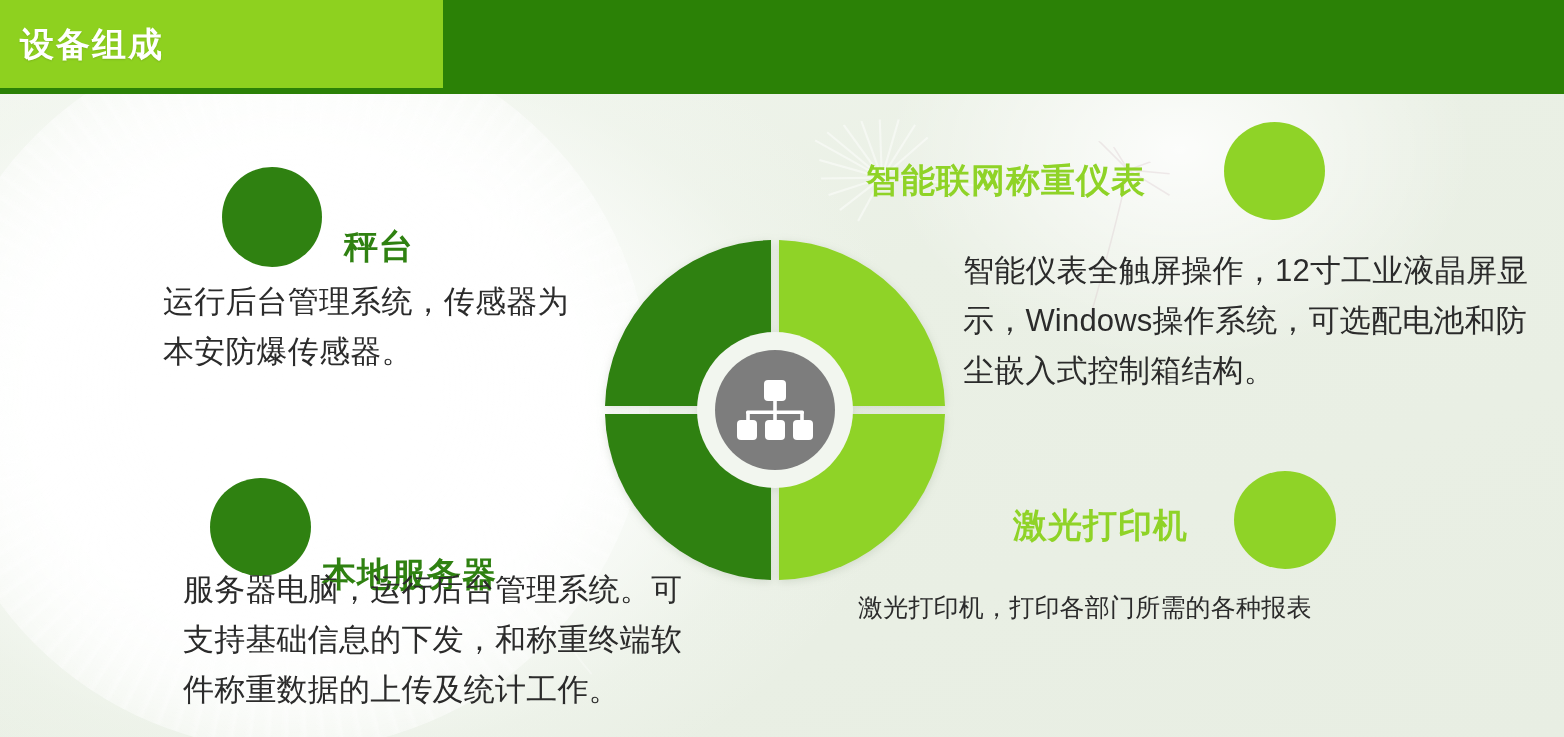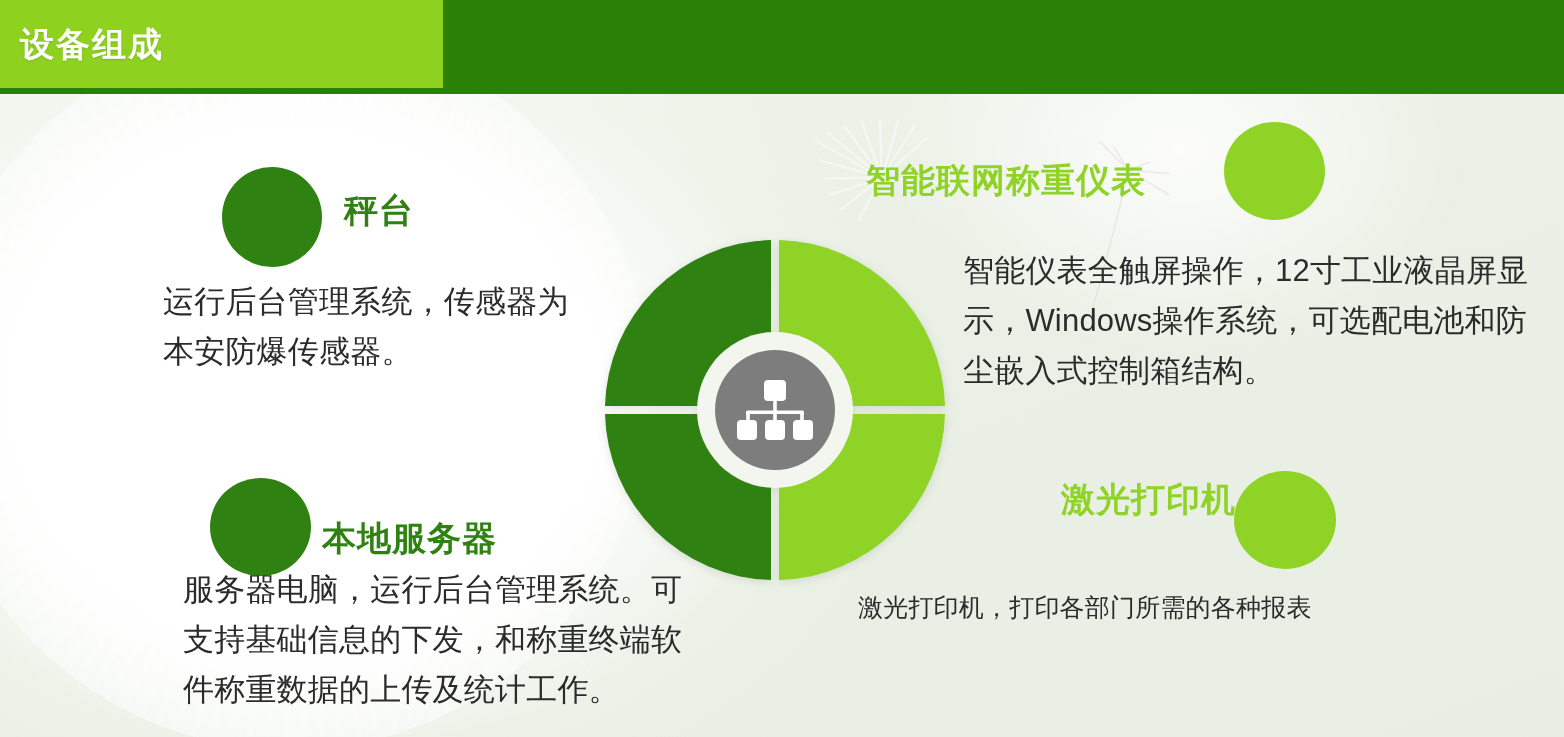--- a/index.html
+++ b/index.html
@@ -53,21 +53,21 @@
 
   
   .node{position:absolute;}
   .dot{position:absolute;border-radius:50%;}
   .dot.dark{background:#2f8111;}
   .dot.light{background:#8fd327;}
   .node-title{
     position:absolute;font-size:34px;font-weight:bold;white-space:nowrap;
     letter-spacing:1px;
   }
-  .node-title.dark{color:#2f8111;}
+  .node-title.dark{color:#2f8111;margin-top:36px;}
   .node-title.light{color:#8fd327;}
   .node-body{
     position:absolute;font-size:31px;line-height:1.62;color:#2b2b2b;
     letter-spacing:.2px;
   }
   .node-body.serif{font-family:"Liberation Serif","DejaVu Serif",serif;font-size:25px;}
 </style>
 </head>
 <body>
 
@@ -178,17 +178,17 @@
   </div>
 
   <div class="node">
     <div class="dot dark" style="left:210px;top:478px;width:101px;height:98px;"></div>
     <div class="node-title dark" style="left:322px;top:516px;">本地服务器</div>
     <div class="node-body" style="left:183px;top:565px;width:530px;">服务器电脑，运行后台管理系统。可支持基础信息的下发，和称重终端软件称重数据的上传及统计工作。</div>
   </div>
 
   <div class="node">
     <div class="dot light" style="left:1234px;top:471px;width:102px;height:98px;"></div>
-    <div class="node-title light" style="left:1013px;top:477px;margin-left:48px;">激光打印机</div>
+    <div class="node-title light" style="left:1013px;top:503px;">激光打印机</div>
     <div class="node-body serif" style="left:858px;top:588px;width:620px;">激光打印机，打印各部门所需的各种报表</div>
   </div>
 
 </div>
 
 </body></html>

